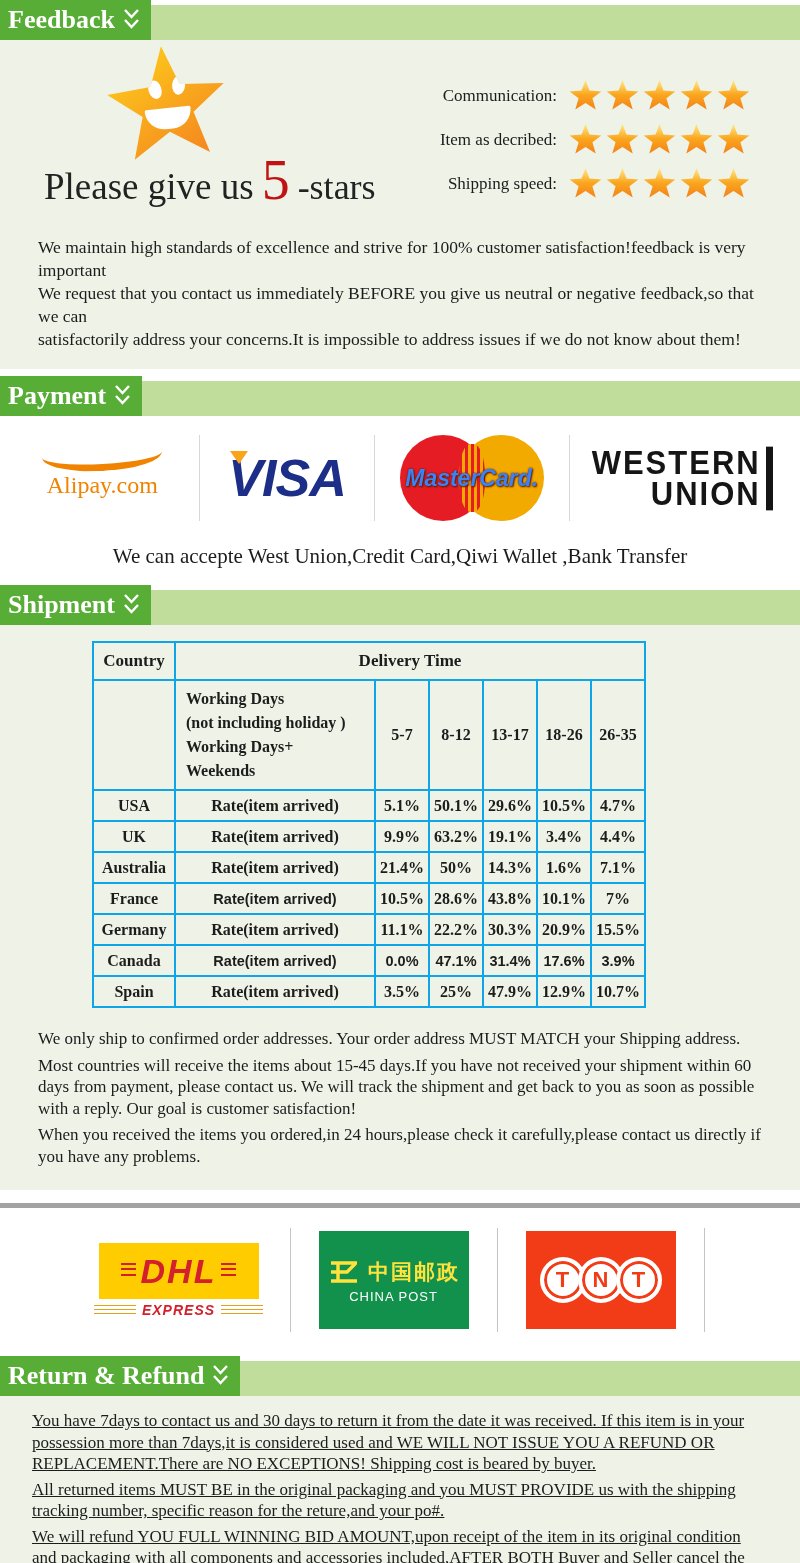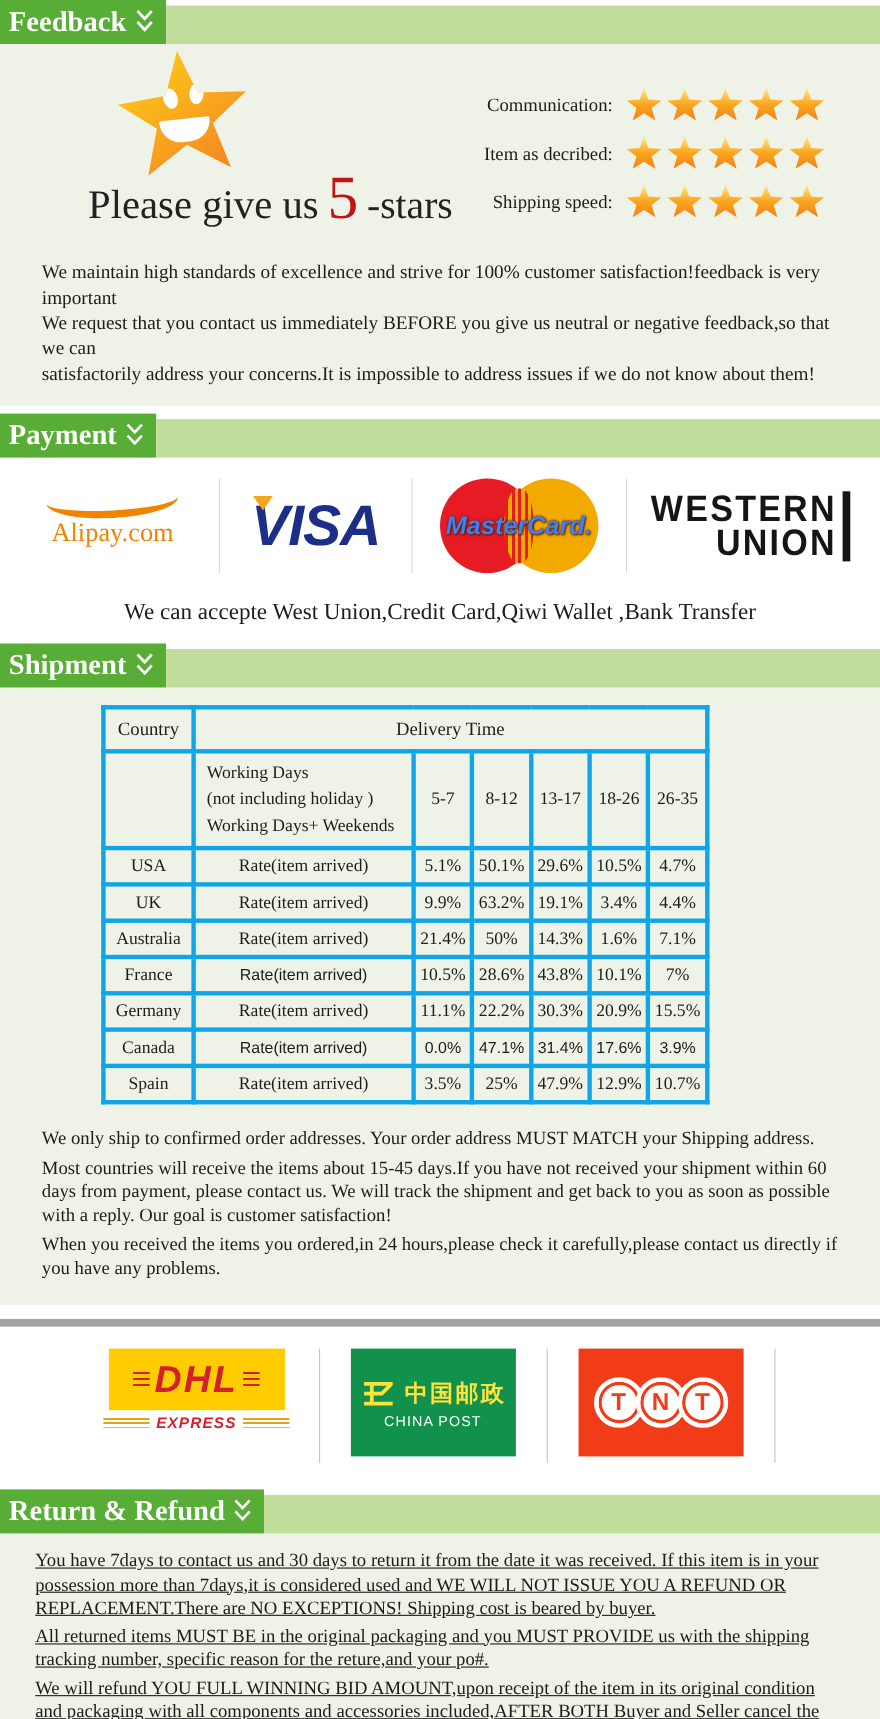--- a/index.html
+++ b/index.html
@@ -21,21 +21,21 @@
   .bigstar-wrap{position:absolute;left:106px;top:6px;width:122px;height:116px;}
   .bigstar{width:122px;height:116px;transform:rotate(-6deg);
     background:linear-gradient(150deg,#fcc21c 20%,#f58a1f 85%);
     clip-path:polygon(50% 0%,62% 34%,98% 37%,71% 59%,81% 95%,50% 74%,19% 95%,29% 59%,2% 37%,38% 34%);
     position:relative;}
   .eye{position:absolute;width:13px;height:19px;background:#fff;border-radius:50%;}
   .eye.l{left:44px;top:33px;transform:rotate(-12deg);}
   .eye.r{left:68px;top:31px;transform:rotate(10deg);}
   .mouth{position:absolute;left:38px;top:62px;width:46px;height:21px;background:#fff;
     border-radius:4px 4px 46px 46px;}
-  .slogan{position:absolute;left:44px;top:118px;display:flex;align-items:baseline;gap:8px;margin-left:36px;}
+  .slogan{position:absolute;left:44px;top:118px;display:flex;align-items:baseline;gap:8px;}
   .slogan .t1{font-size:37px;color:#222;}
   .slogan .t2{font-size:56px;color:#c11313;line-height:0.8;}
   .slogan .t3{font-size:36px;color:#222;}
 
   .ratings{position:absolute;right:50px;top:40px;display:flex;flex-direction:column;gap:13px;}
   .rrow{display:flex;align-items:center;}
   .rlabel{width:172px;text-align:right;font-size:17px;margin-right:12px;}
   .stars{display:flex;gap:4px;}
   .star{width:33px;height:31px;display:inline-block;
     background:linear-gradient(180deg,#ffdf7a 8%,#faa61d 48%,#f4831a 92%);
@@ -65,34 +65,34 @@
     font-family:"Liberation Sans",sans-serif;font-style:italic;font-weight:bold;font-size:23px;color:#3b82f6;
     white-space:nowrap;text-shadow:1px 1px 2px #5a1a05,0 0 2px #5a1a05;}
   .wu{font-family:"Liberation Sans",sans-serif;font-weight:800;color:#151515;text-align:right;
     font-size:31px;line-height:0.95;letter-spacing:2px;border-right:7px solid #151515;
     padding-right:5px;transform:scaleY(1.08);}
   .pay-note{background:#fff;text-align:center;font-size:21px;padding:10px 0 16px;}
 
   
   .ship-wrap{padding-top:16px;}
   table.ship{border-collapse:collapse;margin:0 0 16px 92px;font-size:16px;background:transparent;}
-  table.ship td,table.ship th{border:4px solid #0ea5e9;text-align:center;font-weight:normal;padding:2px 4px;}
+  table.ship td,table.ship th{border:2px solid #0ea5e9;text-align:center;font-weight:bold;padding:2px 4px;}
   table.ship .c-country{width:82px;}
   table.ship .c-desc{width:200px;}
   table.ship .c-r{width:50px;}
   .th-row td{height:32px;font-size:17px;}
   .work-cell{text-align:left !important;padding:6px 10px !important;line-height:24px;}
   .data-row td{height:25px;}
   .row-sans td.sans-cell{font-family:"Liberation Sans",sans-serif;font-size:14.5px;}
   .ship-notes{padding:4px 30px 18px 38px;font-size:17px;line-height:21.5px;}
   .ship-notes p{margin:0 0 5px 0;}
 
   
-  .carriers{background:#fff;border-top:7px solid #a3a3a3;margin-top:13px;
-    display:flex;justify-content:center;gap:28px;padding:20px 0 24px;}
+  .carriers{background:#fff;border-top:5px solid #a3a3a3;margin-top:13px;
+    display:flex;align-items:center;justify-content:center;gap:28px;padding:20px 0 24px;}
   .cdiv{width:1px;height:104px;background:#c4c4c4;}
   .dhl-wrap{display:flex;flex-direction:column;align-items:center;width:166px;}
   .dhl-box{width:160px;height:56px;background:#ffcc00;display:flex;align-items:center;justify-content:center;gap:5px;}
   .dhl-main{font-family:"Liberation Sans",sans-serif;font-style:italic;font-weight:800;
     font-size:34px;color:#d3202c;letter-spacing:2px;line-height:1;}
   .speed{width:15px;height:15px;background:repeating-linear-gradient(180deg,#d3202c 0 2px,transparent 2px 5.5px);}
   .dhl-sub{display:flex;align-items:center;gap:6px;margin-top:3px;}
   .goldlines{width:42px;height:9px;background:repeating-linear-gradient(180deg,#e3a21a 0 1.5px,transparent 1.5px 4px);}
   .dhl-express{font-family:"Liberation Sans",sans-serif;font-style:italic;font-weight:bold;
     font-size:14px;color:#d3202c;letter-spacing:1px;}

